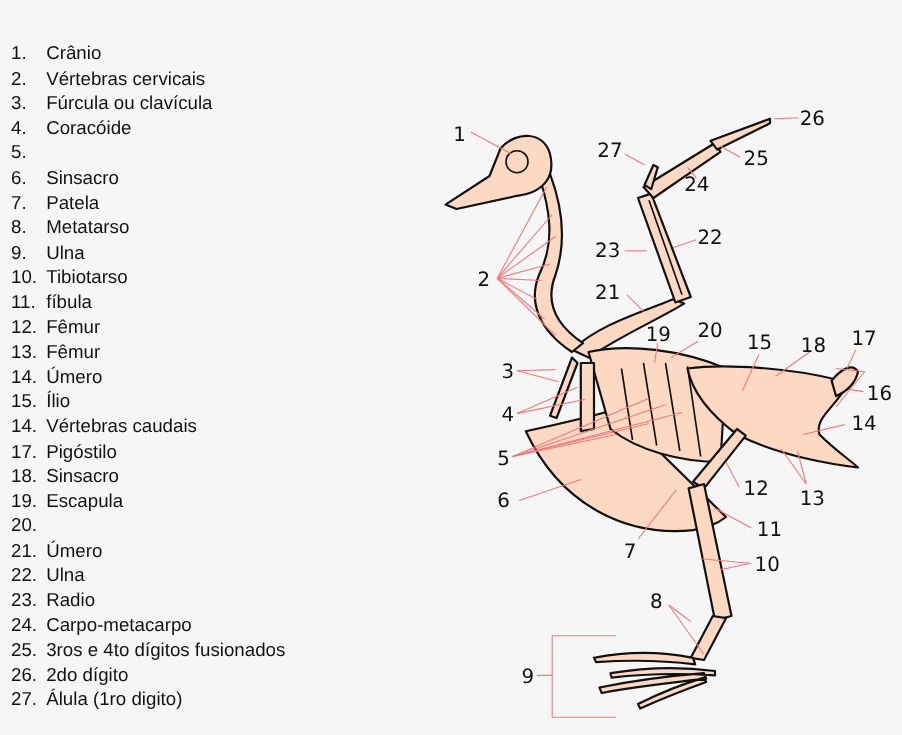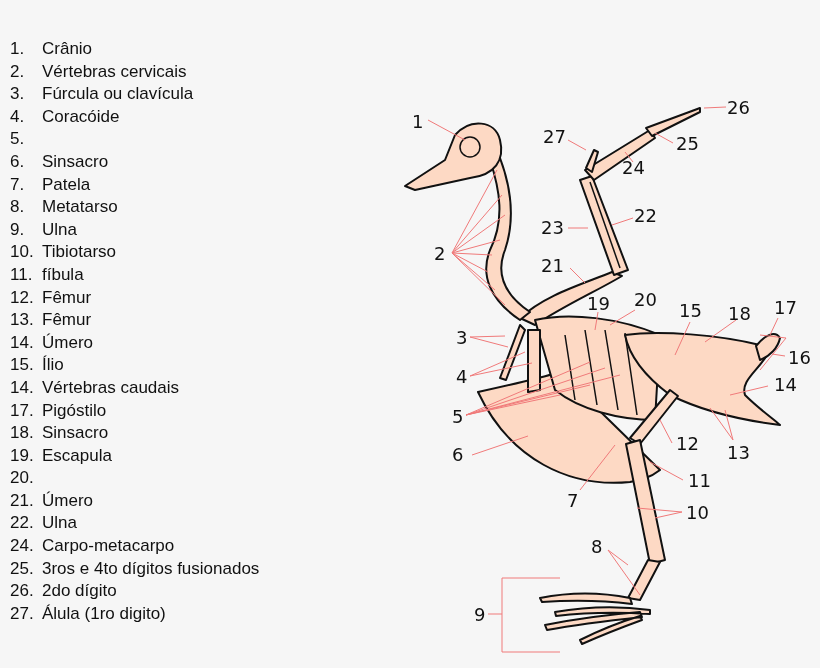--- a/index.html
+++ b/index.html
@@ -95,20 +95,24 @@
     <li>
       <span class="num">20.</span>
     </li>
     <li>
       <span class="num">21.</span>
       <span>Úmero</span>
     </li>
     <li>
       <span class="num">22.</span>
       <span>Ulna</span>
+    </li>
+    <li>
+      <span class="num">23.</span>
+      <span>Radio</span>
     </li>
     <li>
       <span class="num">24.</span>
       <span>Carpo-metacarpo</span>
     </li>
     <li>
       <span class="num">25.</span>
       <span>3ros e 4to dígitos fusionados</span>
     </li>
     <li>

